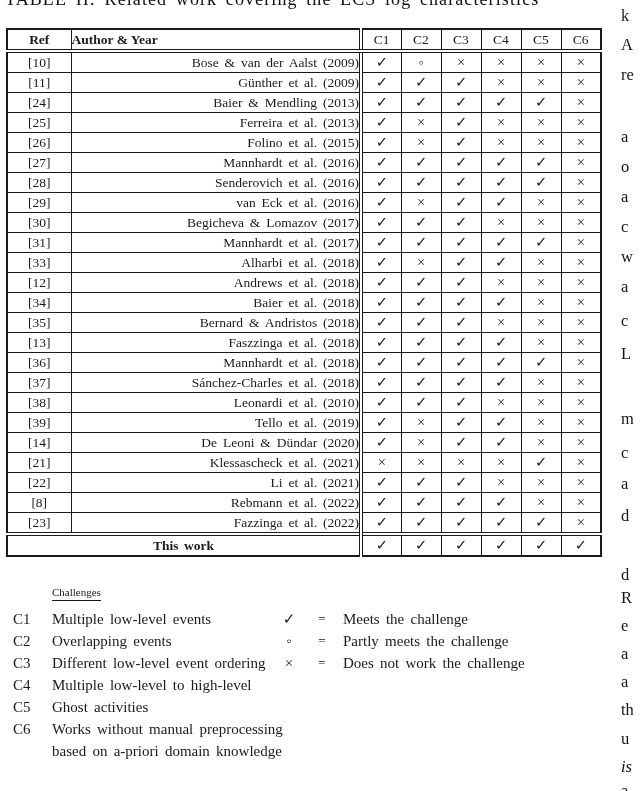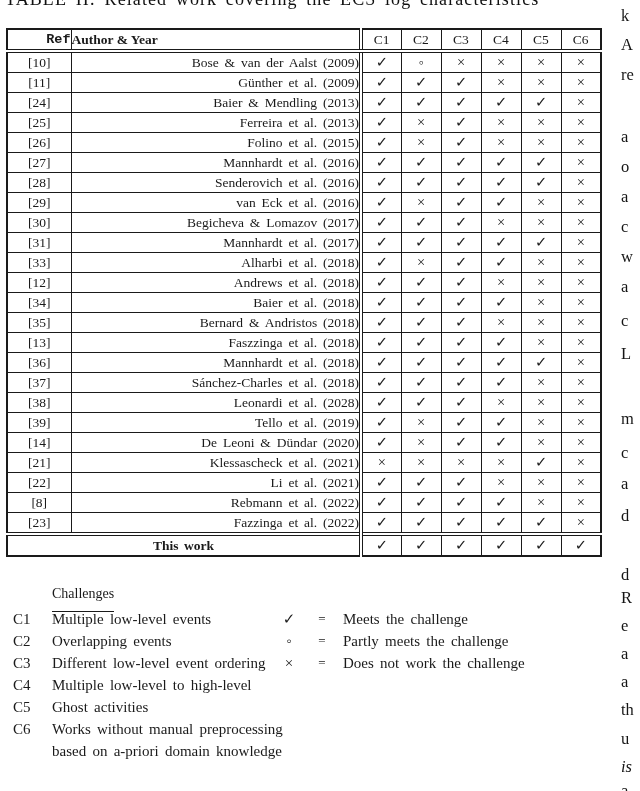--- a/index.html
+++ b/index.html
@@ -19,34 +19,34 @@
     border-collapse:collapse; table-layout:fixed;
     border:2px solid #1a1a1a;
   }
   .relwork th, .relwork td {
     border:1px solid #1a1a1a; padding:0;
     font-size:13.5px; height:19px; line-height:19px;
     overflow:hidden; white-space:nowrap;
   }
   .relwork thead th { border-bottom:4px double #1a1a1a; }
   .hdr-label { font-weight:bold; text-align:left; padding-left:13px; }
-  th.hdr-ref { font-weight:bold; text-align:right; padding-left:0;font-family:Liberation Mono, monospace; }
+  th.hdr-ref { font-weight:bold; text-align:center; padding-left:0; }
   .hdr-c { font-weight:normal; text-align:center; }
   td.ref-cell { text-align:center; }
   td.author-cell { text-align:right; padding-left:13px; word-spacing:2.5px; }
   td.mark-cell { text-align:center; }
   .c-first { border-left:4px double #1a1a1a !important; }
   tr.summary-row td { border-top:4px double #1a1a1a; }
   td.thiswork-cell { font-weight:bold; text-align:center; word-spacing:2px; }
   .mark-check { font-size:14.5px; }
   .mark-circle { font-size:14px; }
   .mark-cross { font-size:14.5px; }
   .challenges-heading {
-    position:absolute; left:52px; top:586px; font-size:14px;
-    border-bottom:1.2px solid #1a1a1a; padding-bottom:9px; word-spacing:2px;
+    position:absolute; left:52px; top:586px; font-size:11px;
+    border-bottom:1.2px solid #1a1a1a; padding-bottom:2px; word-spacing:2px;
   }
   .challenge-list { position:absolute; left:13px; top:608px; font-size:15px; }
   .leg-row { display:flex; height:22px; line-height:22px; }
   .leg-code { width:39px; flex:none; }
   .leg-text { word-spacing:2.5px; white-space:nowrap; }
   .symbol-legend { position:absolute; left:277px; top:608px; font-size:15px; }
   .sym-row { display:flex; height:22px; line-height:22px; }
   .sym-glyph { width:24px; flex:none; text-align:center; }
   .sym-eq { width:42px; flex:none; text-align:center; font-size:13px; }
   .sym-meaning { word-spacing:2.5px; white-space:nowrap; }
@@ -251,21 +251,21 @@
           <td class="author-cell">Sánchez-Charles et al. (2018)</td>
           <td class="mark-cell c-first"><span class="mark-check">✓</span></td>
           <td class="mark-cell"><span class="mark-check">✓</span></td>
           <td class="mark-cell"><span class="mark-check">✓</span></td>
           <td class="mark-cell"><span class="mark-check">✓</span></td>
           <td class="mark-cell"><span class="mark-cross">×</span></td>
           <td class="mark-cell"><span class="mark-cross">×</span></td>
         </tr>
         <tr>
           <td class="ref-cell">[38]</td>
-          <td class="author-cell">Leonardi et al. (2028)</td>
+          <td class="author-cell">Leonardi et al. (2010)</td>
           <td class="mark-cell c-first"><span class="mark-check">✓</span></td>
           <td class="mark-cell"><span class="mark-check">✓</span></td>
           <td class="mark-cell"><span class="mark-check">✓</span></td>
           <td class="mark-cell"><span class="mark-cross">×</span></td>
           <td class="mark-cell"><span class="mark-cross">×</span></td>
           <td class="mark-cell"><span class="mark-cross">×</span></td>
         </tr>
         <tr>
           <td class="ref-cell">[39]</td>
           <td class="author-cell">Tello et al. (2019)</td>

